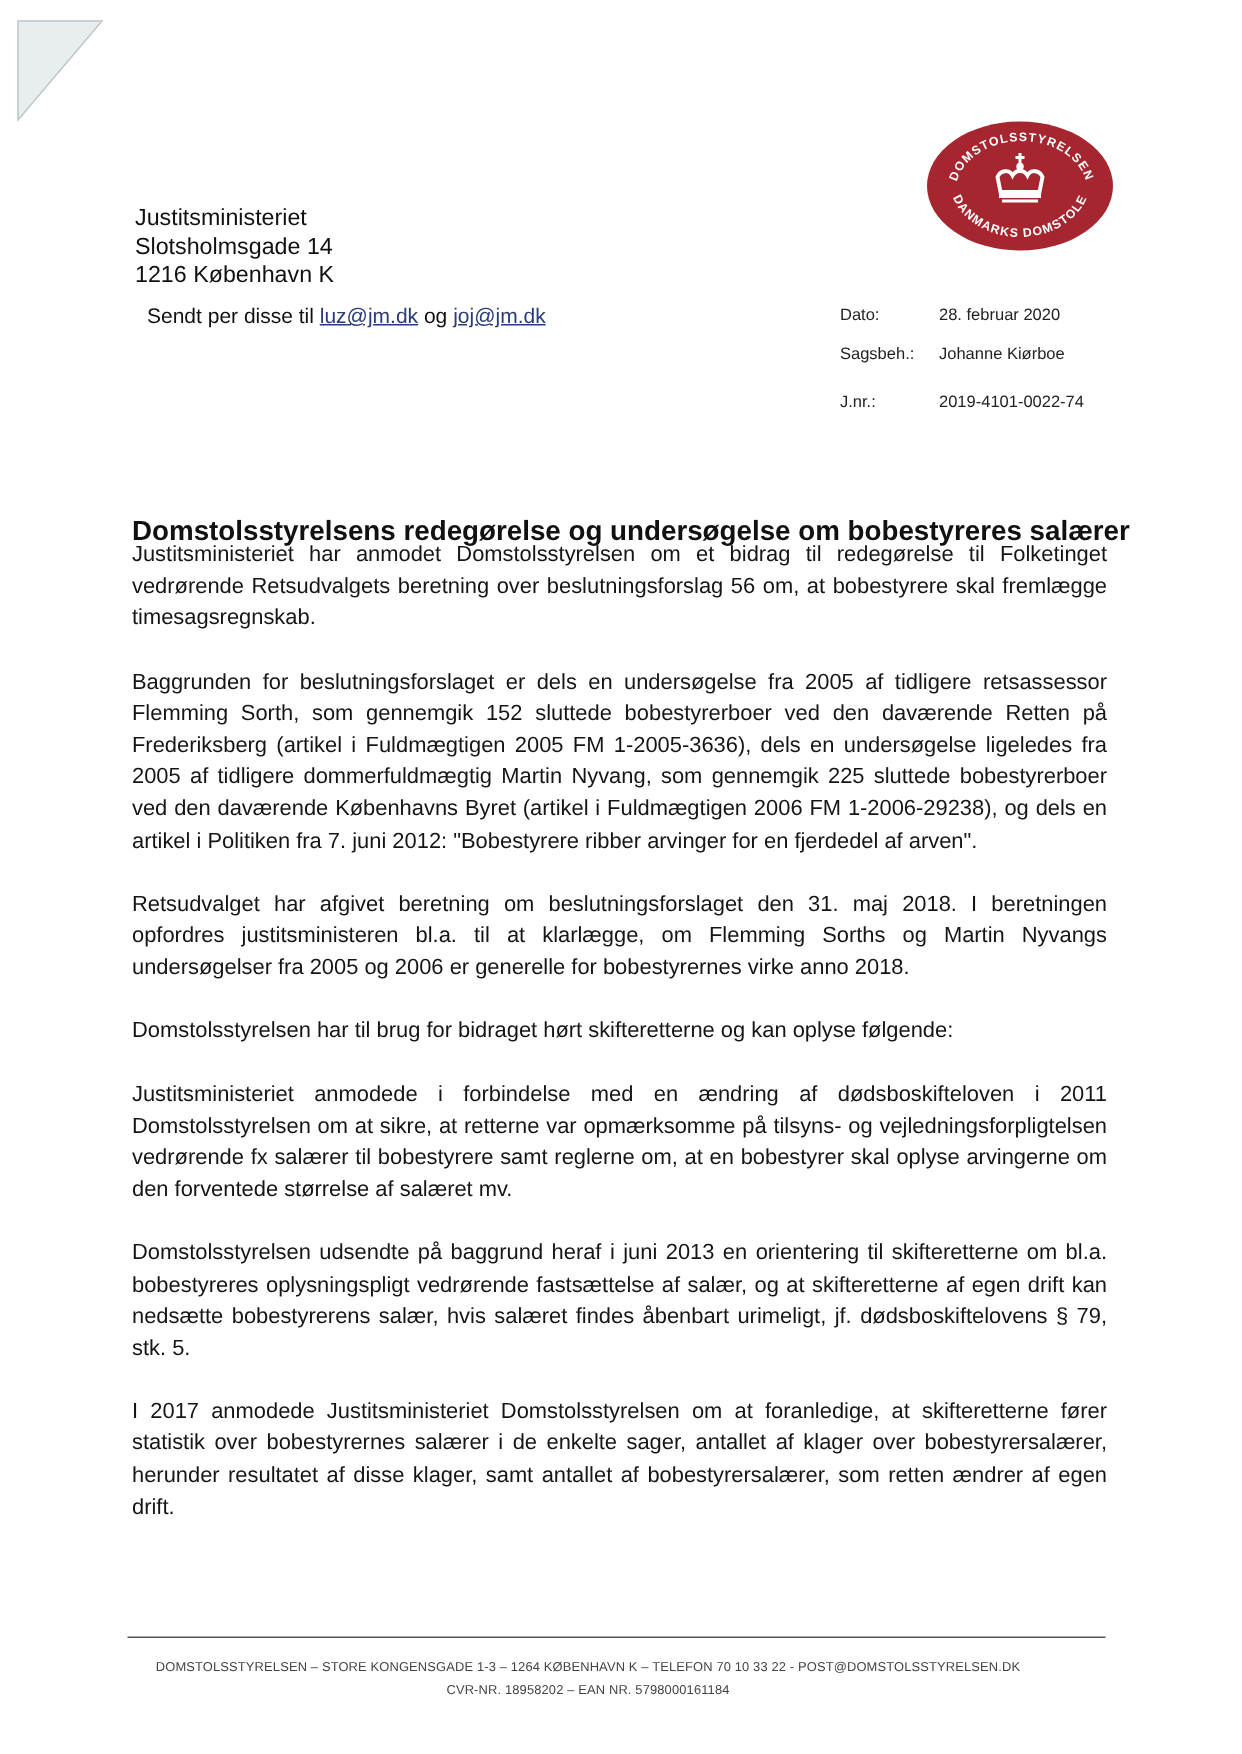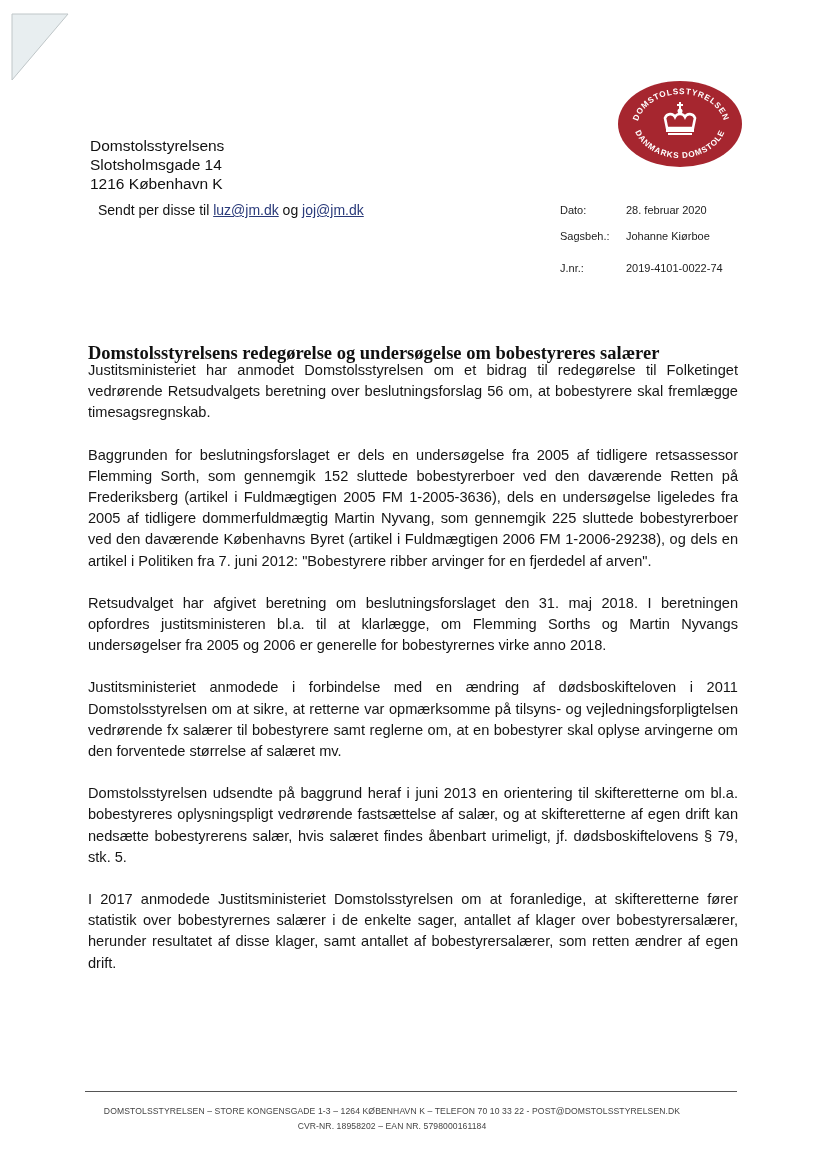--- a/index.html
+++ b/index.html
@@ -8,21 +8,21 @@
   .corner { position: absolute; left: 10px; top: 12px; width: 60px; height: 70px; }
   .seal { position: absolute; left: 617px; top: 80px; width: 126px; height: 88px; }
   .address { position: absolute; left: 90px; top: 136px; font-size: 15.5px; line-height: 19px; }
   .address div { white-space: nowrap; }
   .sent { position: absolute; left: 98px; top: 202px; font-size: 14px; white-space: nowrap; }
   .sent a { color: #2a3a7a; text-decoration: underline; margin-top: 28px; }
   .meta { position: absolute; left: 560px; top: 204px; font-size: 11px; }
   .meta .row { position: absolute; white-space: nowrap; }
   .meta .lbl { position: absolute; left: 0; color: #222; }
   .meta .val { position: absolute; left: 66px; color: #222; }
-  .title { position: absolute; left: 88px; top: 343px; font-family: Liberation Serif, serif;
+  .title { position: absolute; left: 88px; top: 343px; font-family: Liberation Sans, sans-serif;
            font-weight: bold; font-size: 18.5px; white-space: nowrap; color: #111; }
   .body { position: absolute; left: 88px; top: 360px; width: 650px; font-size: 14.6px;
           line-height: 21.2px; text-align: justify; color: #151515; }
   .body p { margin: 0 0 21px 0; }
   .footer-line { position: absolute; left: 85px; top: 1091px; width: 652px; height: 1px; background: #555; }
   .footer { position: absolute; left: 0; width: 784px; text-align: center; font-size: 8.6px; color: #444; letter-spacing: 0.1px; }
   .f1 { top: 1106px; }
   .f2 { top: 1121px; }
 </style>
 </head>
@@ -48,21 +48,21 @@
     <rect x="62" y="22" width="2" height="7"></rect>
     <rect x="60" y="24" width="6" height="2"></rect>
     <circle cx="63" cy="31" r="2.5"></circle>
     <path d="M48,38 C50,33 56,33 58,37 C60,33 66,33 68,37 C70,33 76,33 78,38 L76,48 L50,48 Z" fill="none" stroke="#fff" stroke-width="2.6"></path>
     <rect x="49" y="49" width="28" height="3"></rect>
     <rect x="51" y="53" width="24" height="2"></rect>
   </g>
 </svg>
 
 <div class="address">
-  <div>Domstolsstyrelsens</div>
+  <div>Justitsministeriet</div>
   <div>Slotsholmsgade 14</div>
   <div>1216 København K</div>
 </div>
 
 <div class="sent">
   <span>Sendt per disse til </span><a>luz@jm.dk</a><span> og </span><a>joj@jm.dk</a>
 </div>
 
 <div class="meta">
   <div class="row" style="top:0">
@@ -78,20 +78,21 @@
     <span class="val">2019-4101-0022-74</span>
   </div>
 </div>
 
 <div class="title">Domstolsstyrelsens redegørelse og undersøgelse om bobestyreres salærer</div>
 
 <div class="body">
   <p>Justitsministeriet har anmodet Domstolsstyrelsen om et bidrag til redegørelse til Folketinget vedrørende Retsudvalgets beretning over beslutningsforslag 56 om, at bobestyrere skal fremlægge timesagsregnskab.</p>
   <p>Baggrunden for beslutningsforslaget er dels en undersøgelse fra 2005 af tidligere retsassessor Flemming Sorth, som gennemgik 152 sluttede bobestyrerboer ved den daværende Retten på Frederiksberg (artikel i Fuldmægtigen 2005 FM 1-2005-3636), dels en undersøgelse ligeledes fra 2005 af tidligere dommerfuldmægtig Martin Nyvang, som gennemgik 225 sluttede bobestyrerboer ved den daværende Københavns Byret (artikel i Fuldmægtigen 2006 FM 1-2006-29238), og dels en artikel i Politiken fra 7. juni 2012: "Bobestyrere ribber arvinger for en fjerdedel af arven".</p>
   <p>Retsudvalget har afgivet beretning om beslutningsforslaget den 31. maj 2018. I beretningen opfordres justitsministeren bl.a. til at klarlægge, om Flemming Sorths og Martin Nyvangs undersøgelser fra 2005 og 2006 er generelle for bobestyrernes virke anno 2018.</p>
+  <p>Domstolsstyrelsen har til brug for bidraget hørt skifteretterne og kan oplyse følgende:</p>
   <p>Justitsministeriet anmodede i forbindelse med en ændring af dødsboskifteloven i 2011 Domstolsstyrelsen om at sikre, at retterne var opmærksomme på tilsyns- og vejledningsforpligtelsen vedrørende fx salærer til bobestyrere samt reglerne om, at en bobestyrer skal oplyse arvingerne om den forventede størrelse af salæret mv.</p>
   <p>Domstolsstyrelsen udsendte på baggrund heraf i juni 2013 en orientering til skifteretterne om bl.a. bobestyreres oplysningspligt vedrørende fastsættelse af salær, og at skifteretterne af egen drift kan nedsætte bobestyrerens salær, hvis salæret findes åbenbart urimeligt, jf. dødsboskiftelovens § 79, stk. 5.</p>
   <p>I 2017 anmodede Justitsministeriet Domstolsstyrelsen om at foranledige, at skifteretterne fører statistik over bobestyrernes salærer i de enkelte sager, antallet af klager over bobestyrersalærer, herunder resultatet af disse klager, samt antallet af bobestyrersalærer, som retten ændrer af egen drift.</p>
 </div>
 
 <div class="footer-line"></div>
 <div class="footer f1">DOMSTOLSSTYRELSEN – STORE KONGENSGADE 1-3 – 1264 KØBENHAVN K – TELEFON 70 10 33 22 - POST@DOMSTOLSSTYRELSEN.DK</div>
 <div class="footer f2">CVR-NR. 18958202 – EAN NR. 5798000161184</div>
 
 </body></html>

